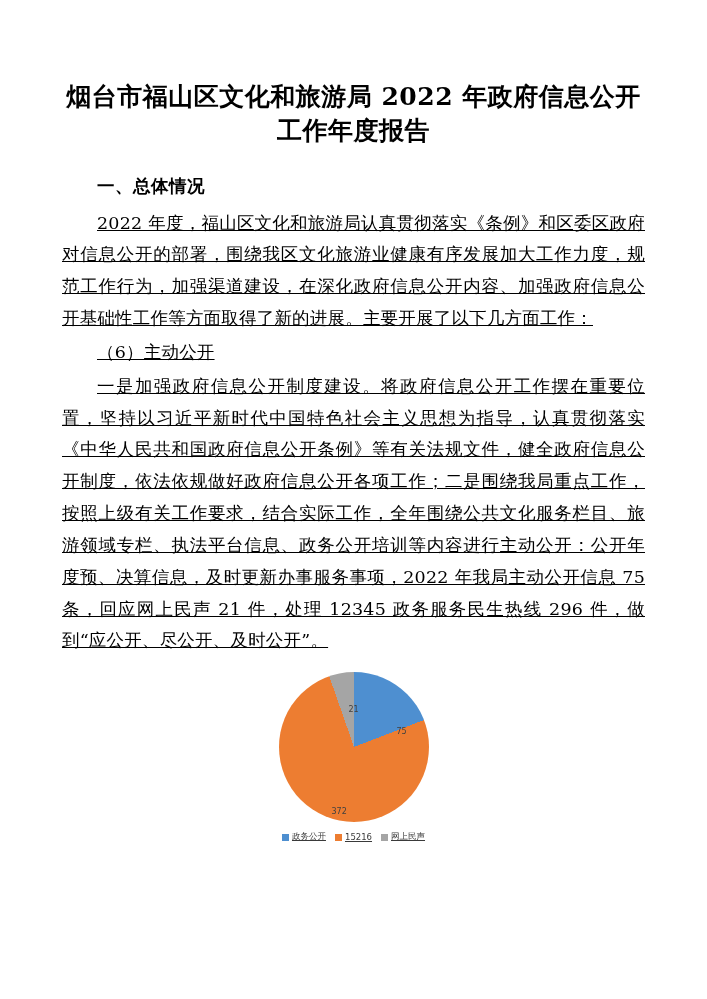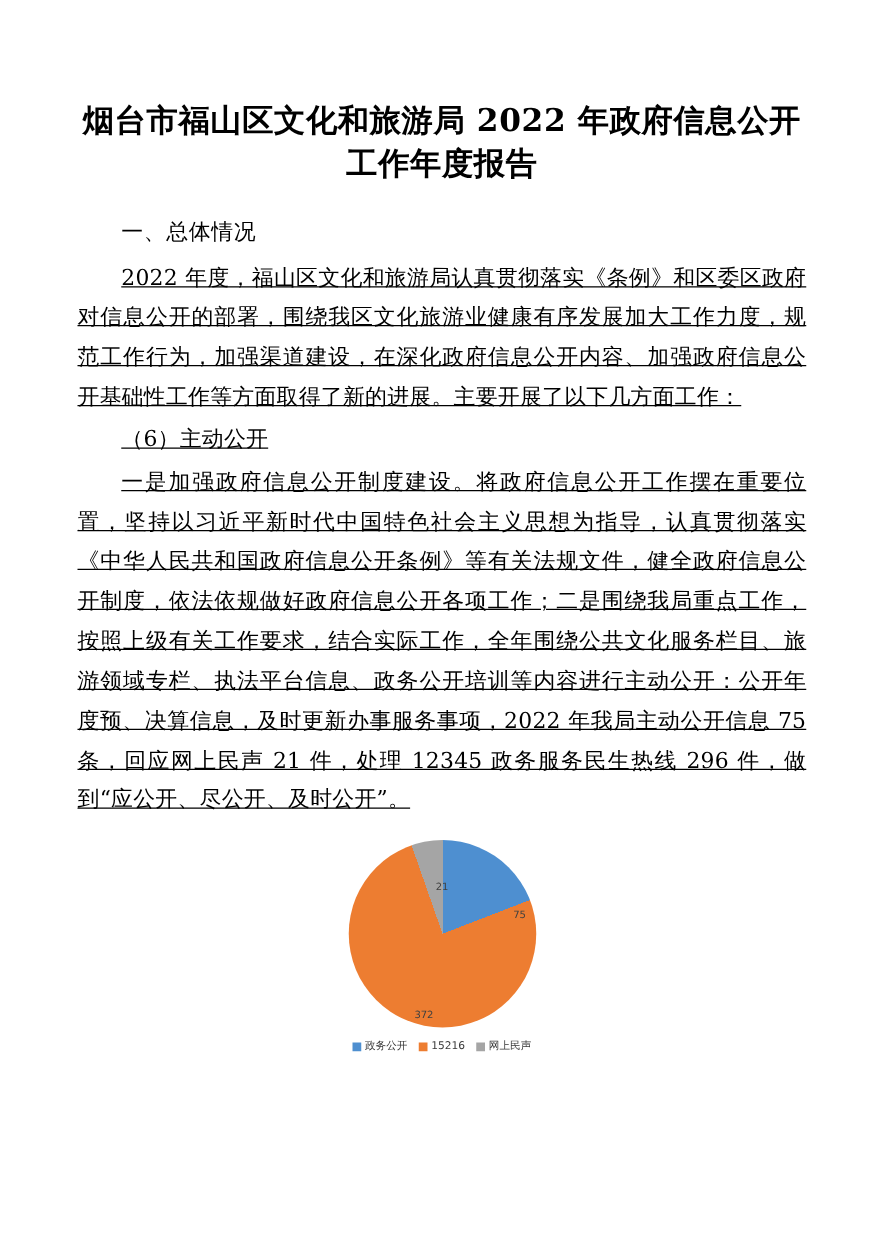--- a/index.html
+++ b/index.html
@@ -25,21 +25,21 @@
   .doc-title {
     font-size: 25px;
     font-weight: bold;
     line-height: 1.35;
     text-align: center;
     letter-spacing: 0.5px;
     margin: 8px 0 24px 0;
   }
   .section-heading {
     font-size: 17.5px;
-    font-weight: normal;
+    font-weight: bold;
     line-height: 1.6;
     margin: 0 0 8px 0;
     text-indent: 2em;
     letter-spacing: 0.5px;
   }
   p.body-text {
     font-size: 17.5px;
     line-height: 1.82;
     margin: 0 0 2px 0;
     text-indent: 2em;
@@ -73,37 +73,38 @@
     border-radius: 50%;
     position: relative;
   }
   .slice-label {
     position: absolute;
     font-family: "DejaVu Sans", "Liberation Sans", sans-serif;
     font-size: 8px;
     color: #404040;
     margin-top: 12px;
   }
-  .lbl-75 { left: 222px; top: 48px; }
+  .lbl-75 { left: 208px; top: 48px; }
   .lbl-296 { left: 143px; top: 128px; }
   .lbl-21 { left: 160px; top: 26px; }
   .legend {
     margin-top: 4px;
     display: flex;
     justify-content: center;
     gap: 9px;
     font-family: "DejaVu Sans", "Liberation Sans", sans-serif;
     font-size: 8.5px;
     color: #3a3a3a;
   }
   .legend-item {
     display: flex;
     align-items: center;
     gap: 3px;
     white-space: nowrap;
+    text-decoration: underline;
   }
   .legend-swatch {
     width: 7px;
     height: 7px;
     display: inline-block;
   }
 </style>
 </head>
 <body>
 

